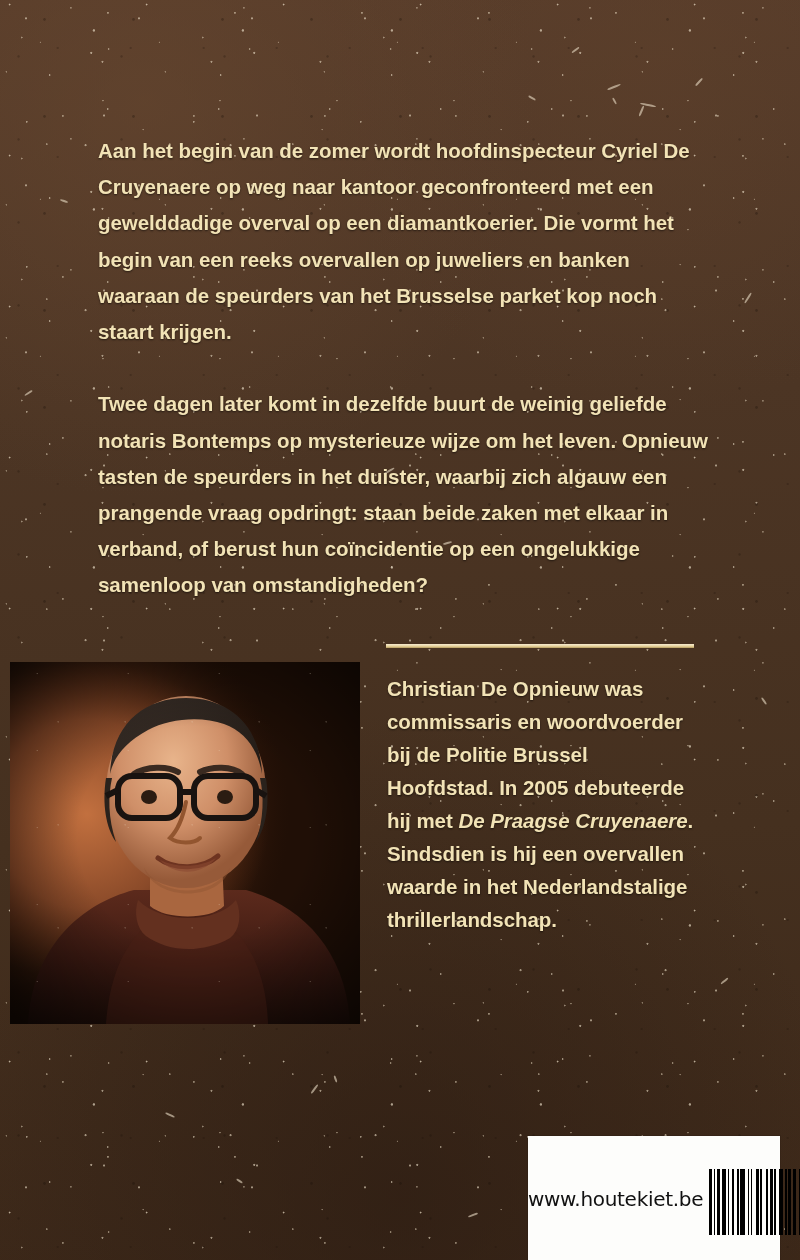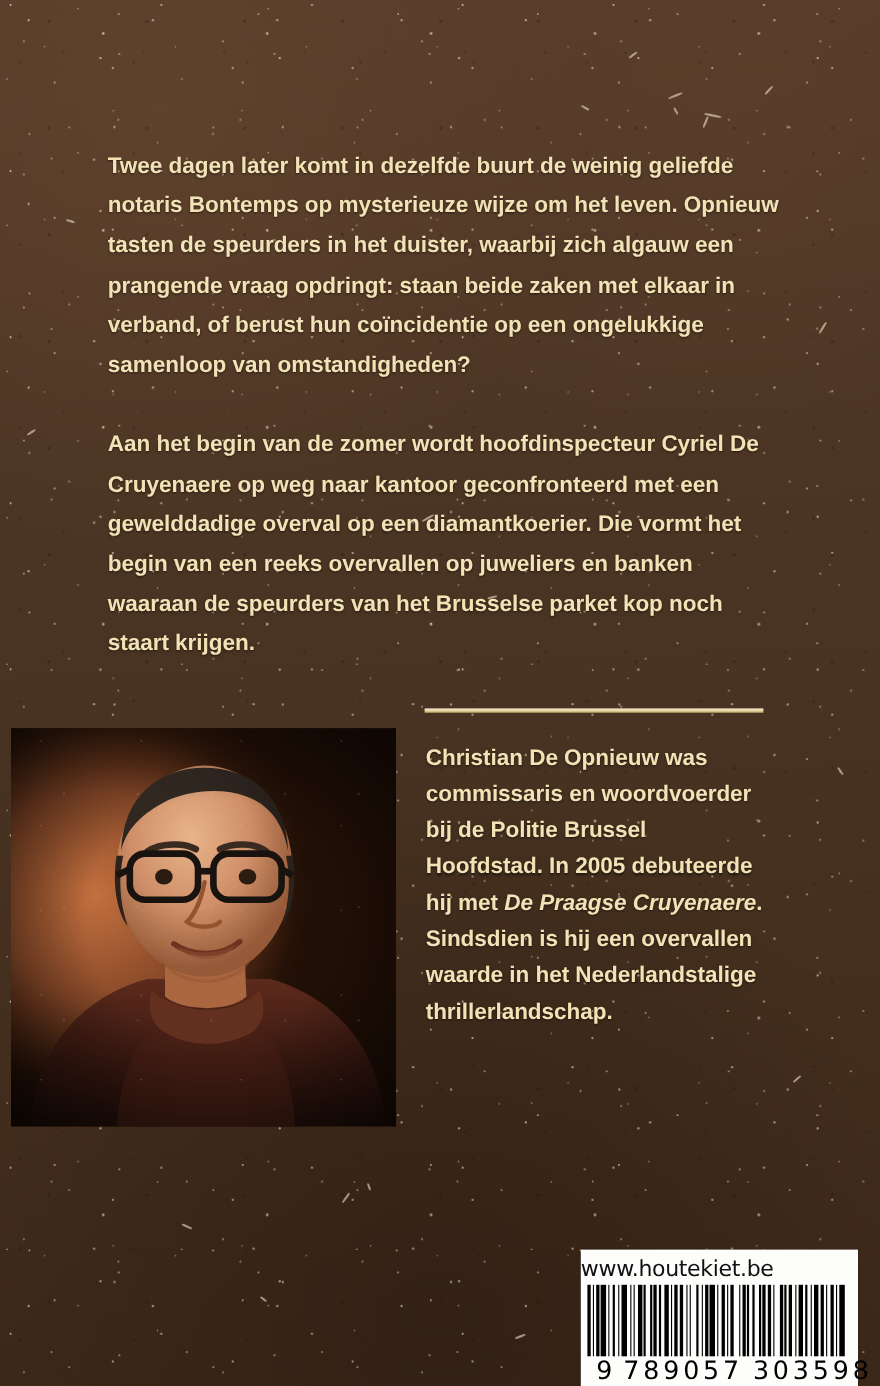--- a/index.html
+++ b/index.html
@@ -143,22 +143,22 @@
   
   .barcode-box {
     position: absolute;
     left: 528px;
     top: 1136px;
     width: 252px;
     height: 124px;
     background: #fdfdfb;
     box-shadow: 0 0 0 1px rgba(0,0,0,.08);
     display: flex;
-    flex-direction: column;
-    align-items: flex-start;
+    flex-direction: row;
+    align-items: center;
     box-sizing: border-box;
     padding-top: 7px;
   }
   .barcode-url {
     color: #111;
     font-size: 20px;
     font-family: "DejaVu Sans", sans-serif;
     letter-spacing: -0.3px;
     line-height: 1;
     margin-bottom: 5px;
@@ -209,22 +209,22 @@
     <i class="fleck" style="left:720px;top:980px;width:9px;height:2px;transform:rotate(-40deg);"></i>
     <i class="fleck" style="left:760px;top:700px;width:8px;height:2px;transform:rotate(55deg);"></i>
     <i class="fleck" style="left:468px;top:1214px;width:10px;height:2px;transform:rotate(-20deg);"></i>
     <i class="fleck" style="left:236px;top:1180px;width:7px;height:2px;transform:rotate(35deg);"></i>
     <i class="fleck" style="left:742px;top:297px;width:12px;height:2px;transform:rotate(-58deg);"></i>
     <i class="fleck" style="left:60px;top:200px;width:8px;height:2px;transform:rotate(18deg);"></i>
     <i class="fleck" style="left:24px;top:392px;width:9px;height:2px;transform:rotate(-33deg);"></i>
   </div>
 
   <div class="synopsis">
+    <p>Aan het begin van de zomer wordt hoofdinspecteur Cyriel De Cruyenaere op weg naar kantoor geconfronteerd met een gewelddadige overval op een diamantkoerier. Die vormt het begin van een reeks overvallen op juweliers en banken waaraan de speurders van het Brusselse parket kop noch staart krijgen.</p>
     <p>Twee dagen later komt in dezelfde buurt de weinig geliefde notaris Bontemps op mysterieuze wijze om het leven. Opnieuw tasten de speurders in het duister, waarbij zich algauw een prangende vraag opdringt: staan beide zaken met elkaar in verband, of berust hun coïncidentie op een ongelukkige samenloop van omstandigheden?</p>
-    <p>Aan het begin van de zomer wordt hoofdinspecteur Cyriel De Cruyenaere op weg naar kantoor geconfronteerd met een gewelddadige overval op een diamantkoerier. Die vormt het begin van een reeks overvallen op juweliers en banken waaraan de speurders van het Brusselse parket kop noch staart krijgen.</p>
   </div>
 
   <div class="author-photo">
     <div class="photo-bg"></div>
     <svg class="photo-canvas" viewBox="0 0 350 362" preserveAspectRatio="none">
       <defs>
         <radialGradient id="glow" cx="22%" cy="42%" r="58%">
           <stop offset="0%" stop-color="#c2703f"></stop>
           <stop offset="45%" stop-color="#8a4a29"></stop>
           <stop offset="100%" stop-color="#2c1407" stop-opacity="0"></stop>

